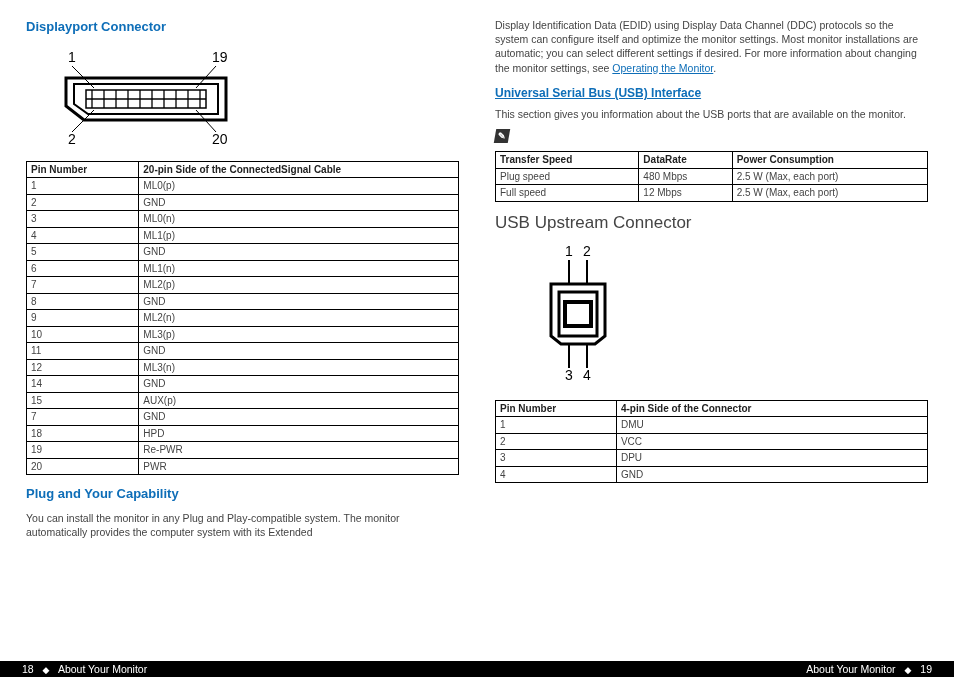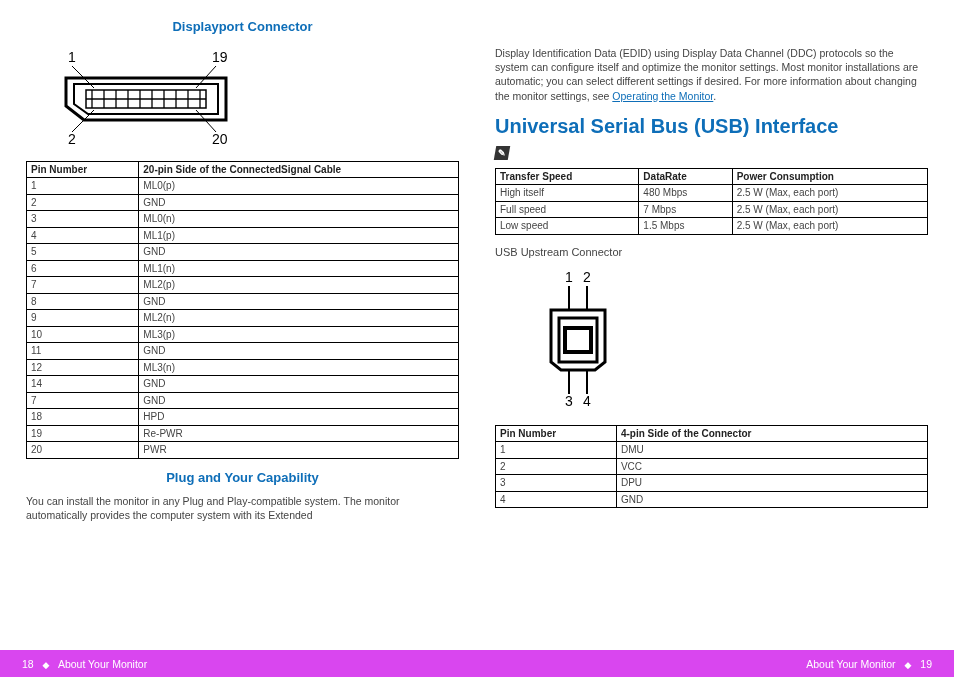--- a/index.html
+++ b/index.html
@@ -17,33 +17,33 @@
     width: 100%;
     height: 640px;
   }
   .page {
     width: 50%;
     padding: 18px 24px 8px 24px;
     font-size: 10.5px;
     line-height: 1.35;
   }
   .page.left { padding-left: 26px; padding-right: 18px; }
-  .page.right { padding-left: 18px; padding-right: 26px; margin-top: 28px; }
+  .page.right { padding-left: 18px; padding-right: 26px; }
   h4.section-title {
     color: #0e6eb8;
     font-weight: 600;
     font-size: 13px;
     margin-bottom: 8px;
-    text-align: center;
   }
   h4.big-title {
     color: #0e6eb8;
     font-weight: 600;
-    font-size: 20px;
+    font-size: 12px;
     margin: 10px 0 6px 0;
+    text-decoration: underline;
   }
   .body-text { color: #444; margin-bottom: 8px; }
   table.data {
     border-collapse: collapse;
     width: 100%;
     font-size: 10px;
     margin-bottom: 10px;
   }
   table.data th, table.data td {
     border: 1px solid #000;
@@ -57,26 +57,26 @@
   .usb-table td, .usb-table th { padding: 1px 4px; }
   .note-row { display:flex; align-items:flex-start; gap:6px; margin:6px 0 8px 0;}
   .note-icon {
     width:14px; height:14px; background:#333; color:#fff;
     display:flex; align-items:center; justify-content:center;
     font-size:9px; font-weight:bold; flex:0 0 14px;
     transform: skewX(-10deg);
   }
   .note-icon span { transform: skewX(10deg);}
   .link { color:#0e6eb8; text-decoration: underline; }
-  .sub-label { font-size: 11px; color:#444; margin-bottom:4px; }
+  .sub-label { font-size: 17px; color:#444; margin-bottom:4px; }
 
   
   .footer {
-    position:absolute; left:0; right:0; bottom:0; height:27px;
-    background:#d946ef;
+    position:absolute; left:0; right:0; bottom:0; height:16px;
+    background:#000000;
     color:#fff;
     font-size:10.5px;
     display:flex; justify-content:space-between; align-items:center;
     padding:0 22px;
   }
   .footer .sep { margin:0 6px; font-size:9px;}
   .dp-diagram { margin: 4px 0 10px 10px;}
   .usb-diagram { margin: 6px 0 12px 30px;}
 </style>
 </head>
@@ -168,20 +168,24 @@
           </tr>
           <tr>
             <td>12</td>
             <td>ML3(n)</td>
           </tr>
           <tr>
             <td>14</td>
             <td>GND</td>
           </tr>
           <tr>
+            <td>15</td>
+            <td>AUX(p)</td>
+          </tr>
+          <tr>
             <td>7</td>
             <td>GND</td>
           </tr>
           <tr>
             <td>18</td>
             <td>HPD</td>
           </tr>
           <tr>
             <td>19</td>
             <td>Re-PWR</td>
@@ -196,49 +200,45 @@
     <h4 class="section-title">Plug and Your Capability</h4>
     <p class="body-text">You can install the monitor in any Plug and Play-compatible system. The monitor automatically provides the computer system with its Extended</p>
   </div>
 
   <div class="page right">
     <p class="body-text">
       <span>Display Identification Data (EDID) using Display Data Channel (DDC) protocols so the system can configure itself and optimize the monitor settings. Most monitor installations are automatic; you can select different settings if desired. For more information about changing the monitor settings, see </span><a href="#" class="link">Operating the Monitor</a><span>.</span>
     </p>
 
     <h4 class="big-title">Universal Serial Bus (USB) Interface</h4>
+    <p class="body-text">This section gives you information about the USB ports that are available on the monitor.</p>
 
     <div class="note-row">
       <div class="note-icon">
           <span>✎</span>
         </div>
     </div>
 
     <table class="data usb-table">
       <thead>
           <tr>
         <th>Transfer Speed</th>
         <th>DataRate</th>
         <th>Power Consumption</th>
       </tr>
         </thead>
       <tbody>
           <tr>
-            <td>High itself</td>
+            <td>Plug speed</td>
             <td>480 Mbps</td>
             <td>2.5 W (Max, each port)</td>
           </tr>
           <tr>
             <td>Full speed</td>
-            <td>7 Mbps</td>
-            <td>2.5 W (Max, each port)</td>
-          </tr>
-          <tr>
-            <td>Low speed</td>
-            <td>1.5 Mbps</td>
+            <td>12 Mbps</td>
             <td>2.5 W (Max, each port)</td>
           </tr>
         </tbody>
     </table>
 
     <div class="sub-label">USB Upstream Connector</div>
 
     <svg class="usb-diagram" width="110" height="140" viewBox="0 0 110 140">
       <text x="40" y="12" font-size="14">1</text>
       <text x="58" y="12" font-size="14">2</text>

